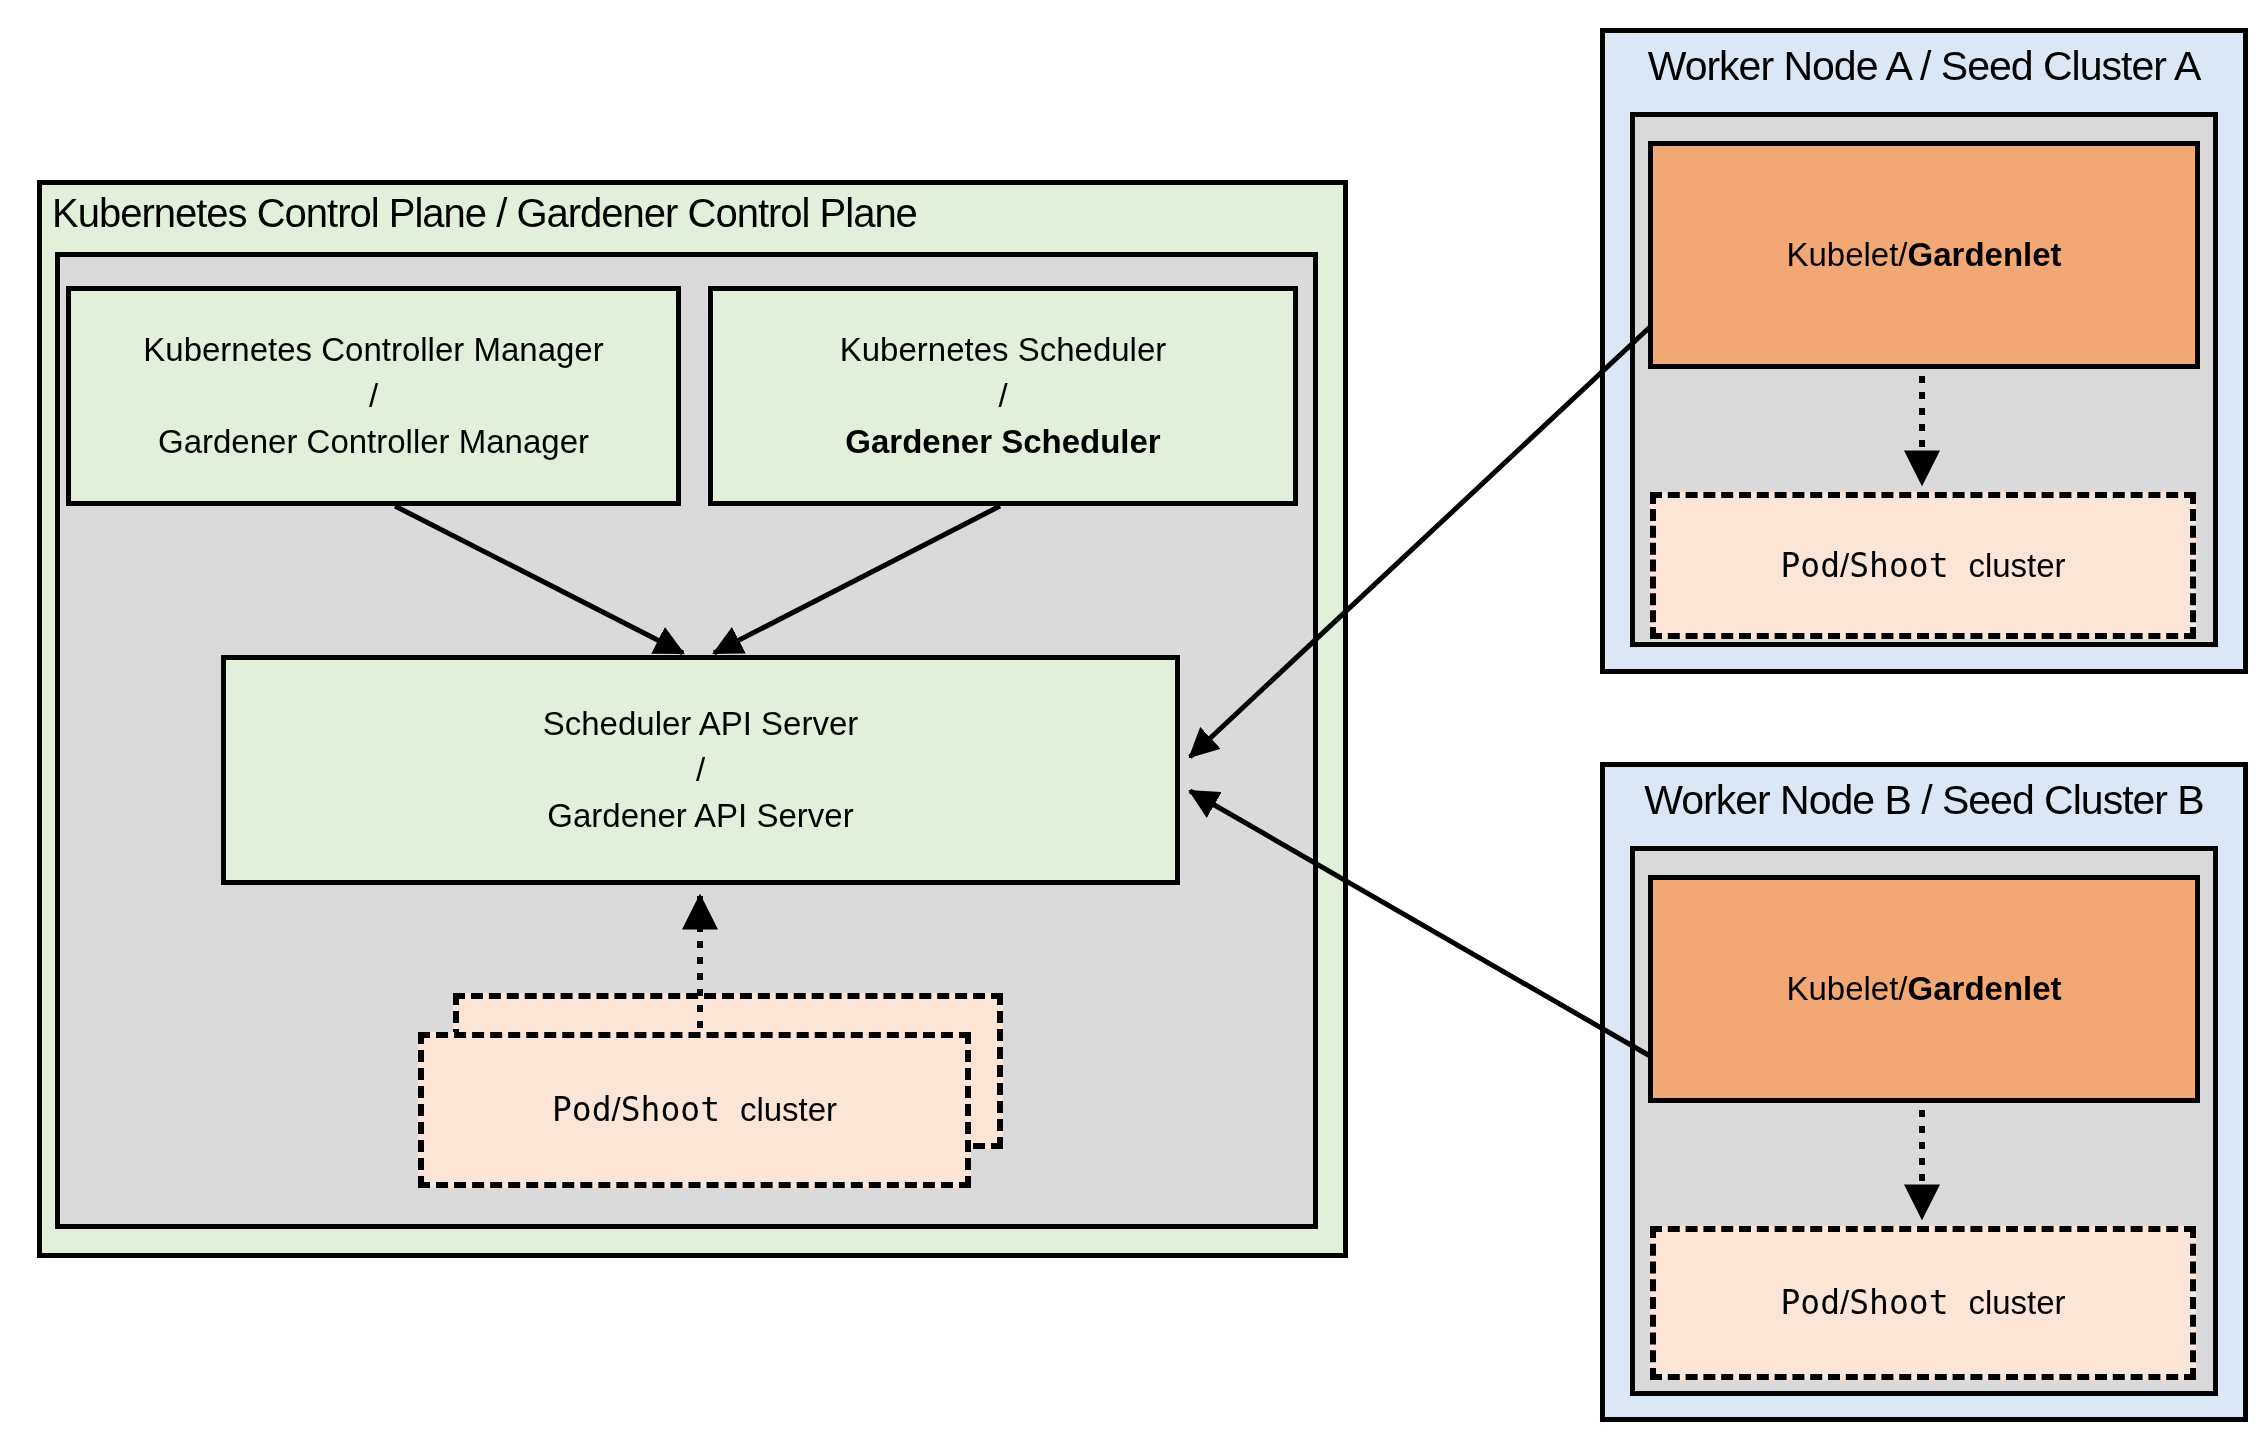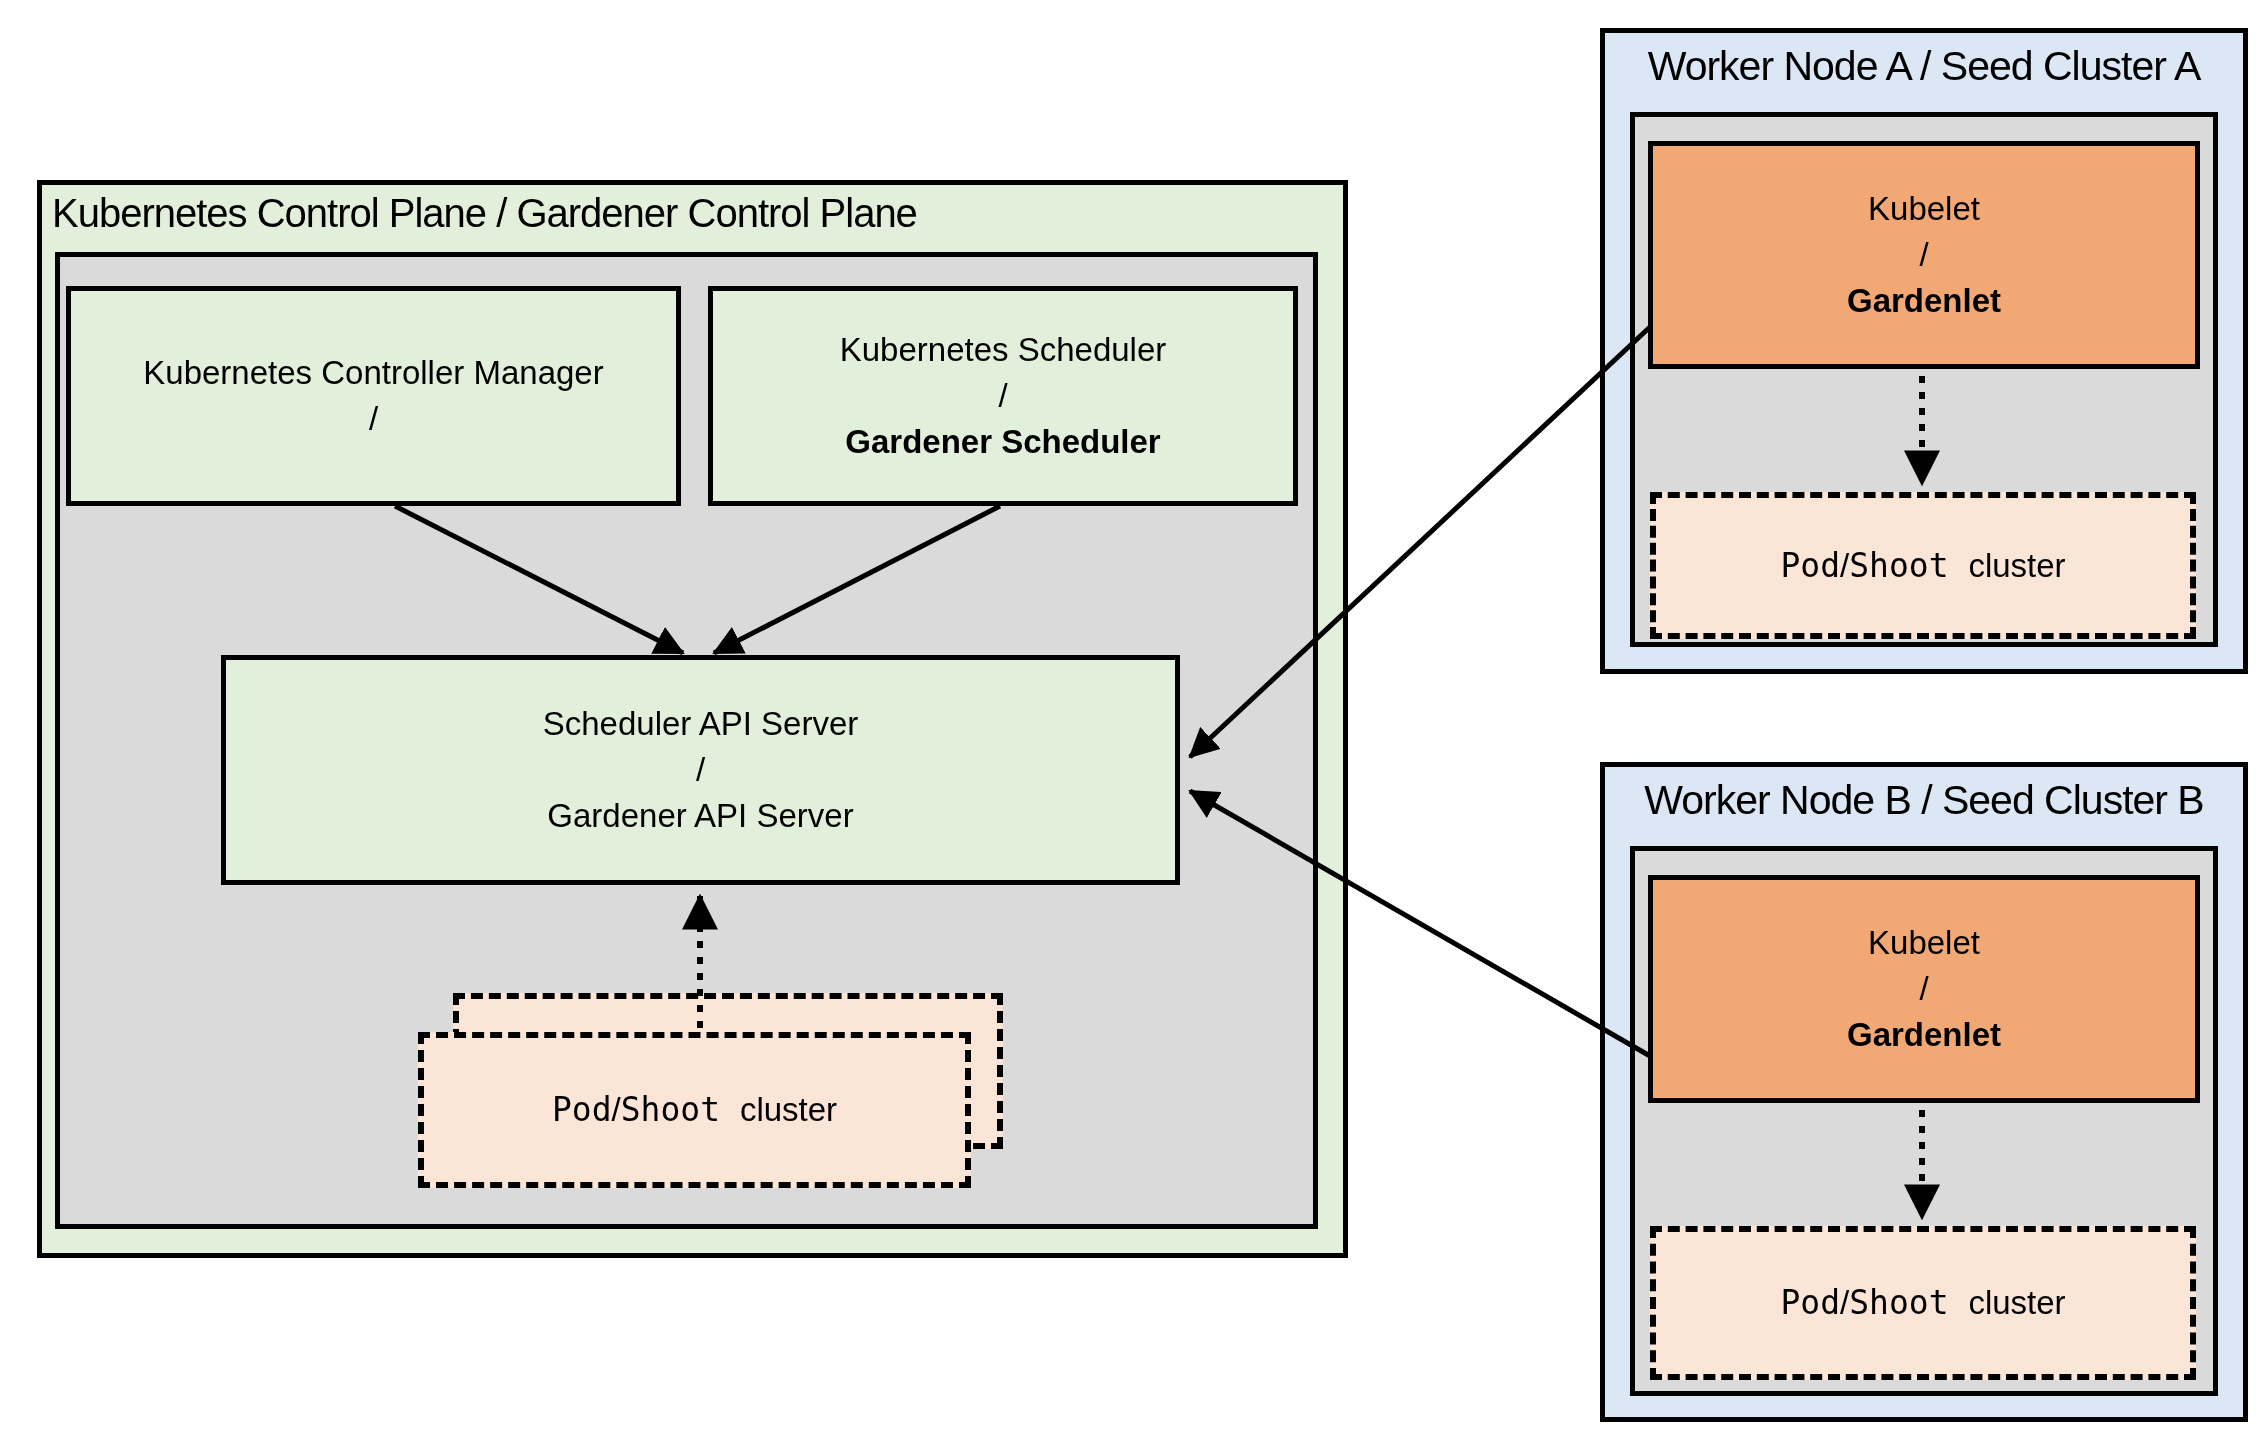--- a/index.html
+++ b/index.html
@@ -55,21 +55,21 @@
   }
   .worker-gray{
     position:absolute;left:25px;top:79px;width:588px;
     background:#dadada;border:5px solid #000;
   }
   #worker-a .worker-gray{height:535px;}
   #worker-b .worker-gray{height:550px;}
   .kubelet-box{
     position:absolute;left:13px;top:24px;width:552px;height:228px;
     background:#f2a875;border:5px solid #000;
-    display:flex;flex-direction:column;align-items:center;justify-content:center;
+    display:flex;flex-direction:row;align-items:center;justify-content:center;
     text-align:center;font-size:33px;line-height:46px;
   }
   .worker-pod{left:15px;top:375px;width:546px;}
   #worker-a .worker-pod{height:147px;}
   #worker-b .worker-pod{height:154px;}
   
   #overlay{
     position:absolute;left:0;top:0;width:2266px;height:1434px;
     pointer-events:none;
   }
@@ -80,20 +80,21 @@
 <div id="stage">
 
   <div id="control-plane" class="abs">
     <div class="cp-title">Kubernetes Control Plane / Gardener Control Plane</div>
 
     <div id="cp-gray" class="abs">
 
       <div id="cm-box" class="node-box green-box">
         <div>Kubernetes Controller Manager</div>
         <div>/</div>
+        <div>Gardener Controller Manager</div>
       </div>
 
       <div id="sched-box" class="node-box green-box">
         <div>Kubernetes Scheduler</div>
         <div>/</div>
         <div class="bold">Gardener Scheduler</div>
       </div>
 
       <div id="api-box" class="node-box green-box">
         <div>Scheduler API Server</div>

